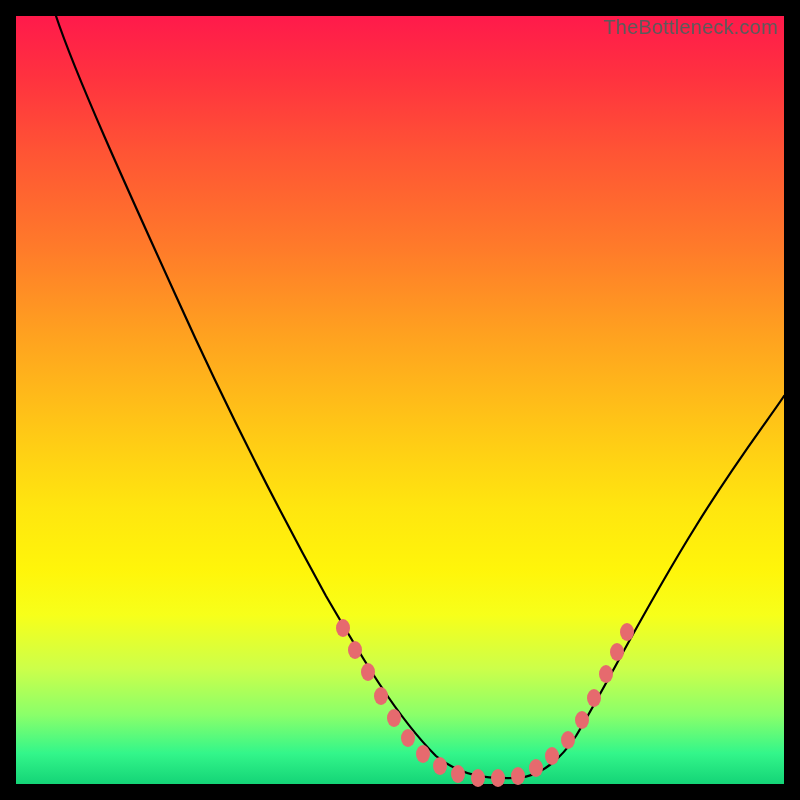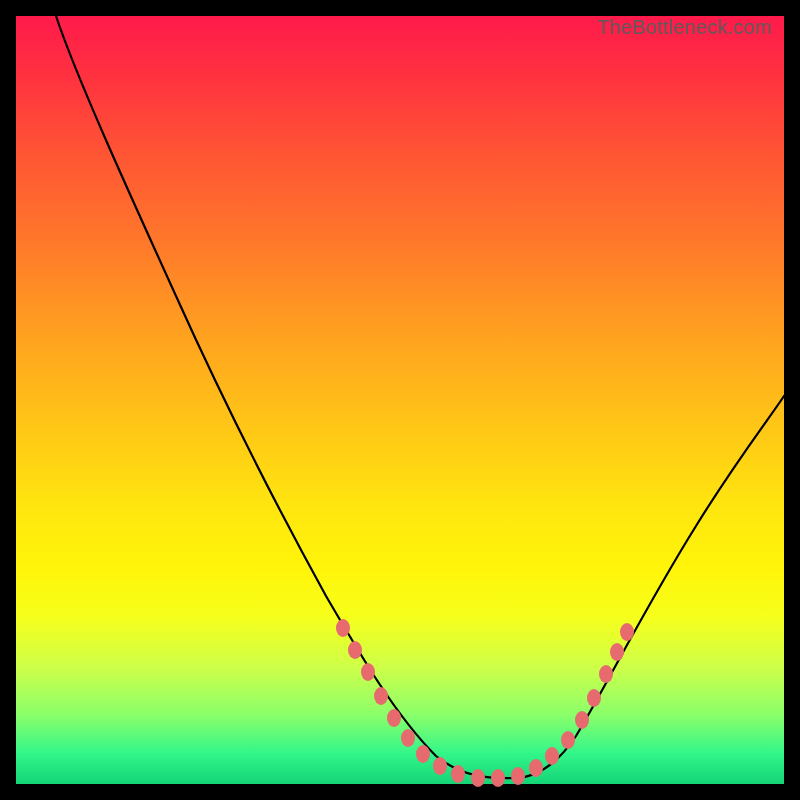--- a/index.html
+++ b/index.html
@@ -38,21 +38,21 @@
       #f7ff1a 78%,
       #ccff4a 85%,
       #8aff6a 91%,
       #33f68a 96%,
       #14d477 100%
     );
   }
   .watermark {
     position: absolute;
     top: 0px;
-    right: 12px;
+    right: 6px;
     color: #5b5b5b;
     font-size: 20px;
     font-weight: 500;
     letter-spacing: 0.2px;
     user-select: none;
   }
   svg.curve {
     position: absolute;
     left: 0;
     top: 0;

